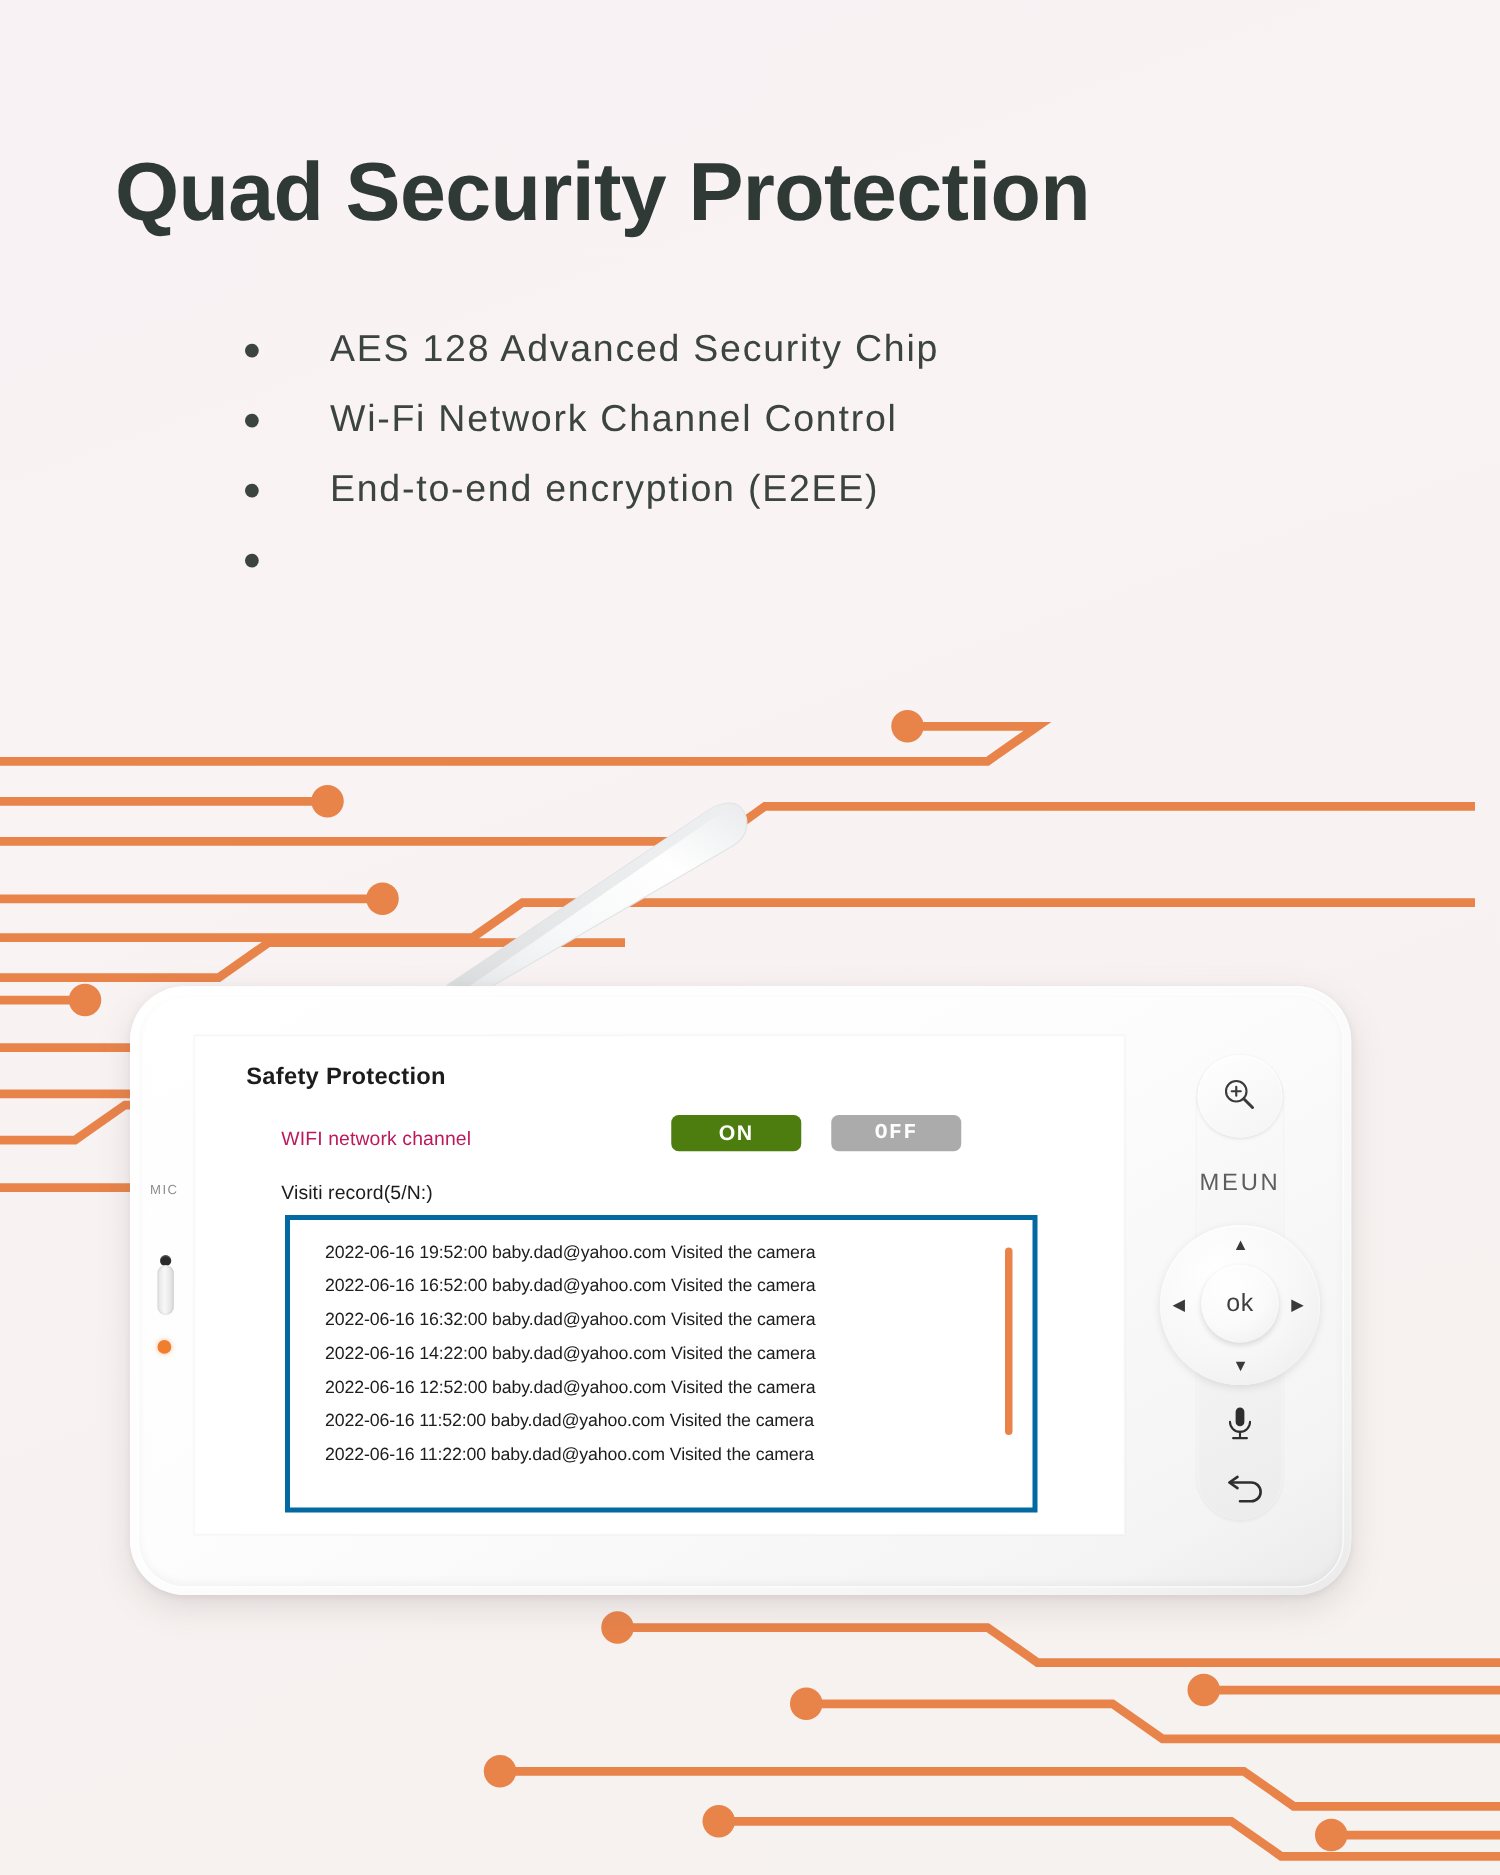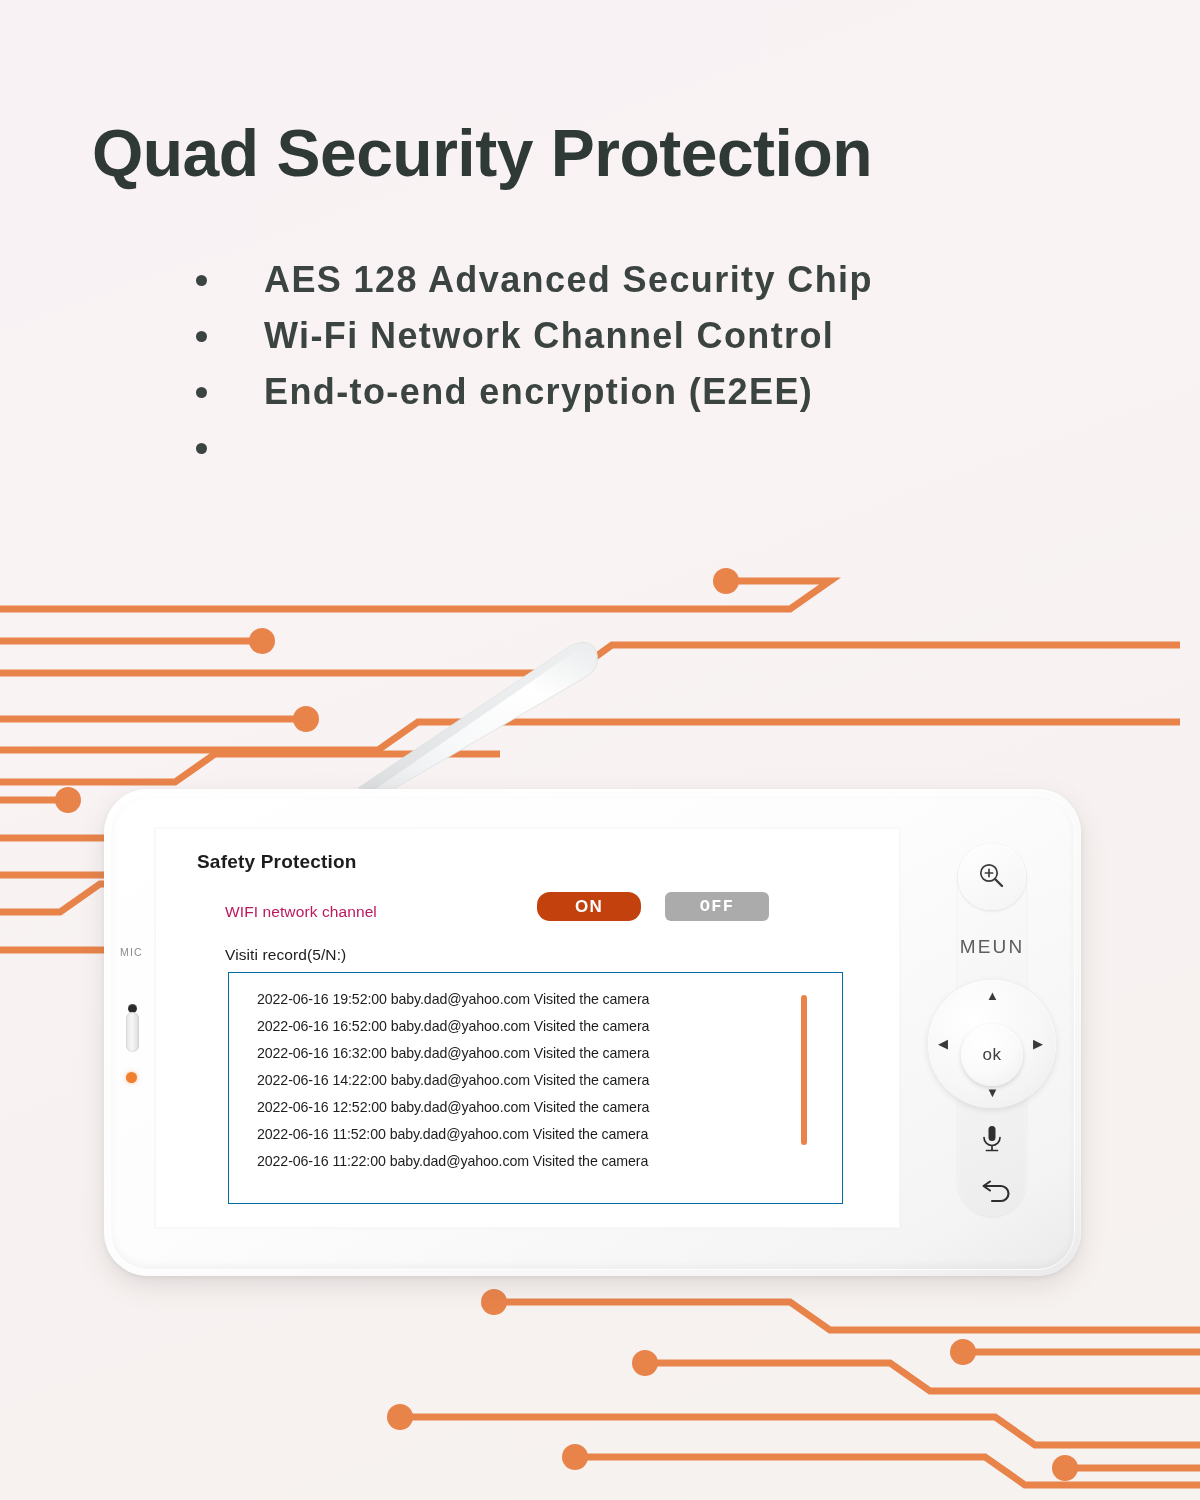--- a/index.html
+++ b/index.html
@@ -27,21 +27,21 @@
     position:absolute;left:196px;top:252px;width:900px;
   }
   .bullet-row{
     display:flex;align-items:center;height:56px;
   }
   .bullet-dot{
     width:11px;height:11px;border-radius:50%;background:#3b4440;
     flex:0 0 auto;margin-right:57px;
   }
   .bullet-text{
-    font-size:36px;color:#3b4440;letter-spacing:1.4px;font-weight:700;
+    font-size:30px;color:#3b4440;letter-spacing:1.4px;font-weight:400;
     white-space:nowrap;
   }
 
   
   #traces{position:absolute;left:0;top:0;width:1200px;height:1500px;}
 
   
   #antenna{
     position:absolute;left:352px;top:640px;width:250px;height:150px;
     pointer-events:none;
@@ -80,28 +80,27 @@
   }
   #row-visit{
     position:absolute;left:70px;top:118px;
     font-size:15.5px;color:#1c1c1c;letter-spacing:.1px;
   }
   .pill{
     position:absolute;top:64px;height:29px;border-radius:6px;
     display:flex;align-items:center;justify-content:center;
     font-size:17px;font-weight:700;color:#ffffff;letter-spacing:1.3px;
   }
-  #pill-on{left:382px;width:104px;background:#c2410c;border-radius:13px;}
+  #pill-on{left:382px;width:104px;background:#4d7c0f;}
   #pill-off{left:510px;width:104px;background:#ababab;font-family:Liberation Mono, monospace;}
 
   #log-box{
     position:absolute;left:73px;top:144px;width:594px;height:65px;
-    border:1px solid #0369a1;background:#ffffff;
+    border:4px solid #0369a1;background:#ffffff;
     height:230px;
-    padding-left:19px;
   }
   .log-line{
     position:absolute;left:28px;
     font-size:14.2px;color:#1d1d1d;white-space:nowrap;letter-spacing:-.1px;
   }
   #log-scrollbar{
     position:absolute;left:572px;top:22px;width:6px;height:150px;
     background:#e9834a;border-radius:3px;
   }
 
@@ -149,26 +148,26 @@
     position:absolute;left:0;top:92px;width:120px;text-align:center;
     font-size:19px;color:#5d5d5d;letter-spacing:2.2px;
   }
   #dpad{
     position:absolute;left:-4px;top:136px;width:128px;height:128px;
     border-radius:50%;
     background:radial-gradient(circle at 36% 30%,#ffffff 0%,#f7f7f7 55%,#ebebeb 100%);
     box-shadow:0 2px 7px rgba(0,0,0,.10),inset 0 1px 2px rgba(255,255,255,.9);
   }
   #dpad-ok{
-    position:absolute;left:33px;top:44px;width:62px;height:62px;
+    position:absolute;left:33px;top:32px;width:62px;height:62px;
     border-radius:50%;
     background:radial-gradient(circle at 35% 28%,#ffffff 0%,#fafafa 55%,#ededed 100%);
     box-shadow:0 2px 5px rgba(0,0,0,.14),inset 0 1px 2px rgba(255,255,255,1);
     display:flex;align-items:center;justify-content:center;
-    font-size:17px;color:#3f3f3f;letter-spacing:.5px;text-align:center;
+    font-size:20px;color:#3f3f3f;letter-spacing:.5px;text-align:center;
   }
   .arrow{position:absolute;color:#3a3a3a;font-size:13px;line-height:1;}
   #arr-up{left:58px;top:9px;}
   #arr-down{left:58px;top:106px;}
   #arr-left{left:10px;top:57px;}
   #arr-right{left:105px;top:57px;}
 
   #btn-mic{
     position:absolute;left:0;top:272px;width:120px;height:46px;
     display:flex;align-items:center;justify-content:center;

